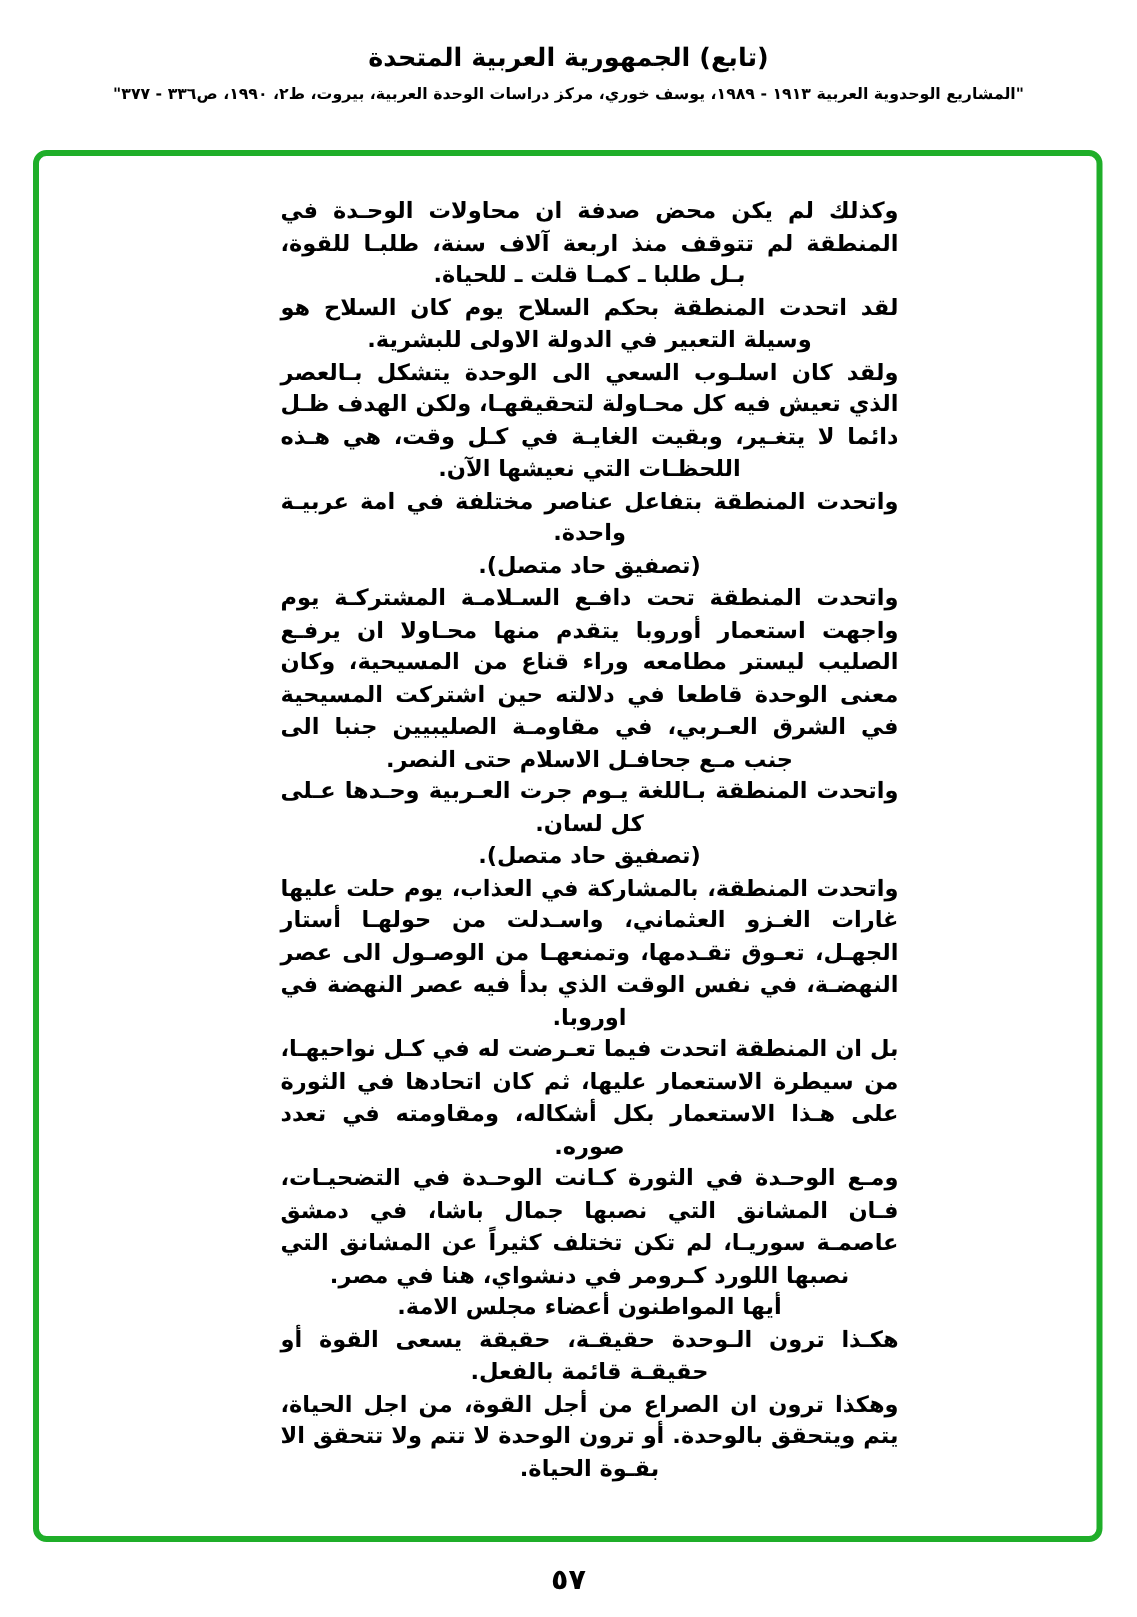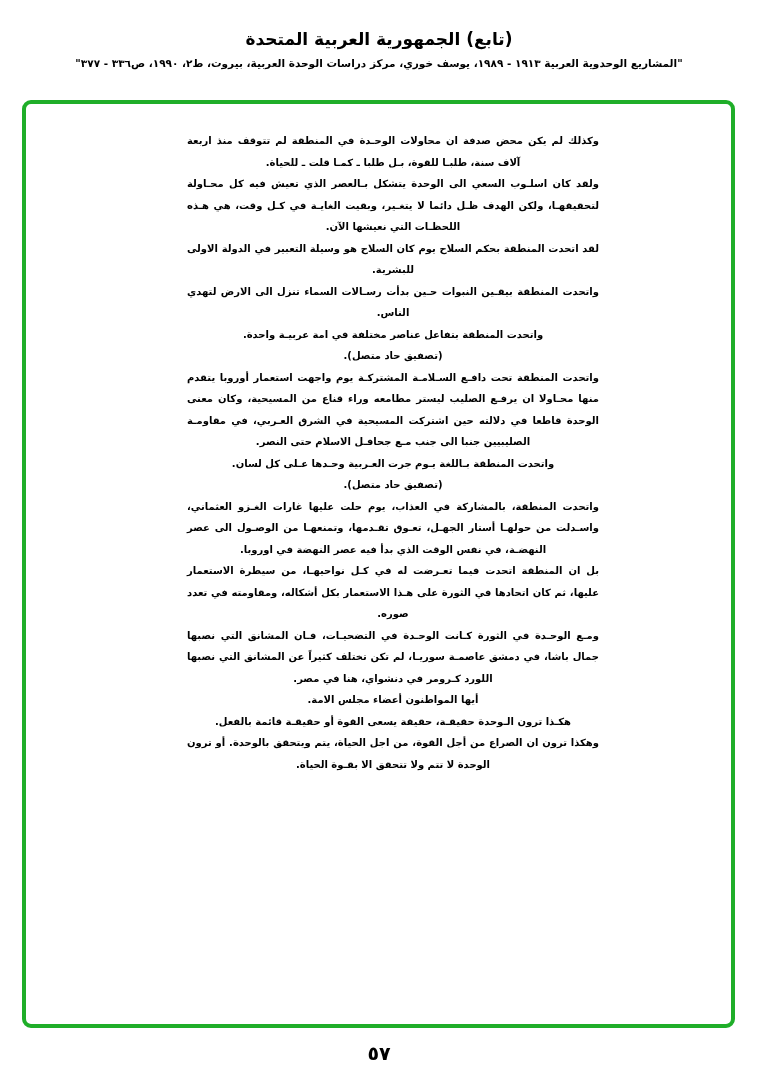--- a/index.html
+++ b/index.html
@@ -61,21 +61,21 @@
   
   .body-column {
     position: absolute;
     top: 26px;
     right: 132px;
     width: 412px;
     direction: rtl;
   }
   .para {
     margin: 0;
-    font-size: 10px;
+    font-size: 15px;
     line-height: 21.5px;
     font-weight: bold;
     text-align: justify;
     text-align-last: center;
     color: var(--ink);
   }
   .para.applause {
     text-align: left;
     text-align-last: center;
   }
@@ -97,23 +97,22 @@
 <div class="sheet">
 
   <div class="header">
     <h1 class="doc-title">(تابع) الجمهورية العربية المتحدة</h1>
     <div class="doc-citation">"المشاريع الوحدوية العربية ١٩١٣ - ١٩٨٩، يوسف خوري، مركز دراسات الوحدة العربية، بيروت، ط٢، ١٩٩٠، ص٣٣٦ - ٣٧٧"</div>
   </div>
 
   <div class="text-frame">
     <div class="body-column">
       <p class="para">وكذلك لم يكن محض صدفة ان محاولات الوحـدة في المنطقة لم تتوقف منذ اربعة آلاف سنة، طلبـا للقوة، بـل طلبا ـ كمـا قلت ـ للحياة.</p>
+      <p class="para">لقد اتحدت المنطقة بحكم السلاح يوم كان السلاح هو وسيلة التعبير في الدولة الاولى للبشرية.</p>
       <p class="para">ولقد كان اسلـوب السعي الى الوحدة يتشكل بـالعصر الذي تعيش فيه كل محـاولة لتحقيقهـا، ولكن الهدف ظـل دائما لا يتغـير، وبقيت الغايـة في كـل وقت، هي هـذه اللحظـات التي نعيشها الآن.</p>
-      <p class="para">لقد اتحدت المنطقة بحكم السلاح يوم كان السلاح هو وسيلة التعبير في الدولة الاولى للبشرية.</p>
-      <p class="para">واتحدت المنطقة بيقـين النبوات حـين بدأت رسـالات السماء تنزل الى الارض لتهدي الناس.</p>
       <p class="para">واتحدت المنطقة بتفاعل عناصر مختلفة في امة عربيـة واحدة.</p>
       <p class="para applause">(تصفيق حاد متصل).</p>
       <p class="para">واتحدت المنطقة تحت دافـع السـلامـة المشتركـة يوم واجهت استعمار أوروبا يتقدم منها محـاولا ان يرفـع الصليب ليستر مطامعه وراء قناع من المسيحية، وكان معنى الوحدة قاطعا في دلالته حين اشتركت المسيحية في الشرق العـربي، في مقاومـة الصليبيين جنبا الى جنب مـع جحافـل الاسلام حتى النصر.</p>
       <p class="para">واتحدت المنطقة بـاللغة يـوم جرت العـربية وحـدها عـلى كل لسان.</p>
       <p class="para applause">(تصفيق حاد متصل).</p>
       <p class="para">واتحدت المنطقة، بالمشاركة في العذاب، يوم حلت عليها غارات الغـزو العثماني، واسـدلت من حولهـا أستار الجهـل، تعـوق تقـدمها، وتمنعهـا من الوصـول الى عصر النهضـة، في نفس الوقت الذي بدأ فيه عصر النهضة في اوروبا.</p>
       <p class="para">بل ان المنطقة اتحدت فيما تعـرضت له في كـل نواحيهـا، من سيطرة الاستعمار عليها، ثم كان اتحادها في الثورة على هـذا الاستعمار بكل أشكاله، ومقاومته في تعدد صوره.</p>
       <p class="para">ومـع الوحـدة في الثورة كـانت الوحـدة في التضحيـات، فـان المشانق التي نصبها جمال باشا، في دمشق عاصمـة سوريـا، لم تكن تختلف كثيراً عن المشانق التي نصبها اللورد كـرومر في دنشواي، هنا في مصر.</p>
       <p class="para">أيها المواطنون أعضاء مجلس الامة.</p>
       <p class="para">هكـذا ترون الـوحدة حقيقـة، حقيقة يسعى القوة أو حقيقـة قائمة بالفعل.</p>

